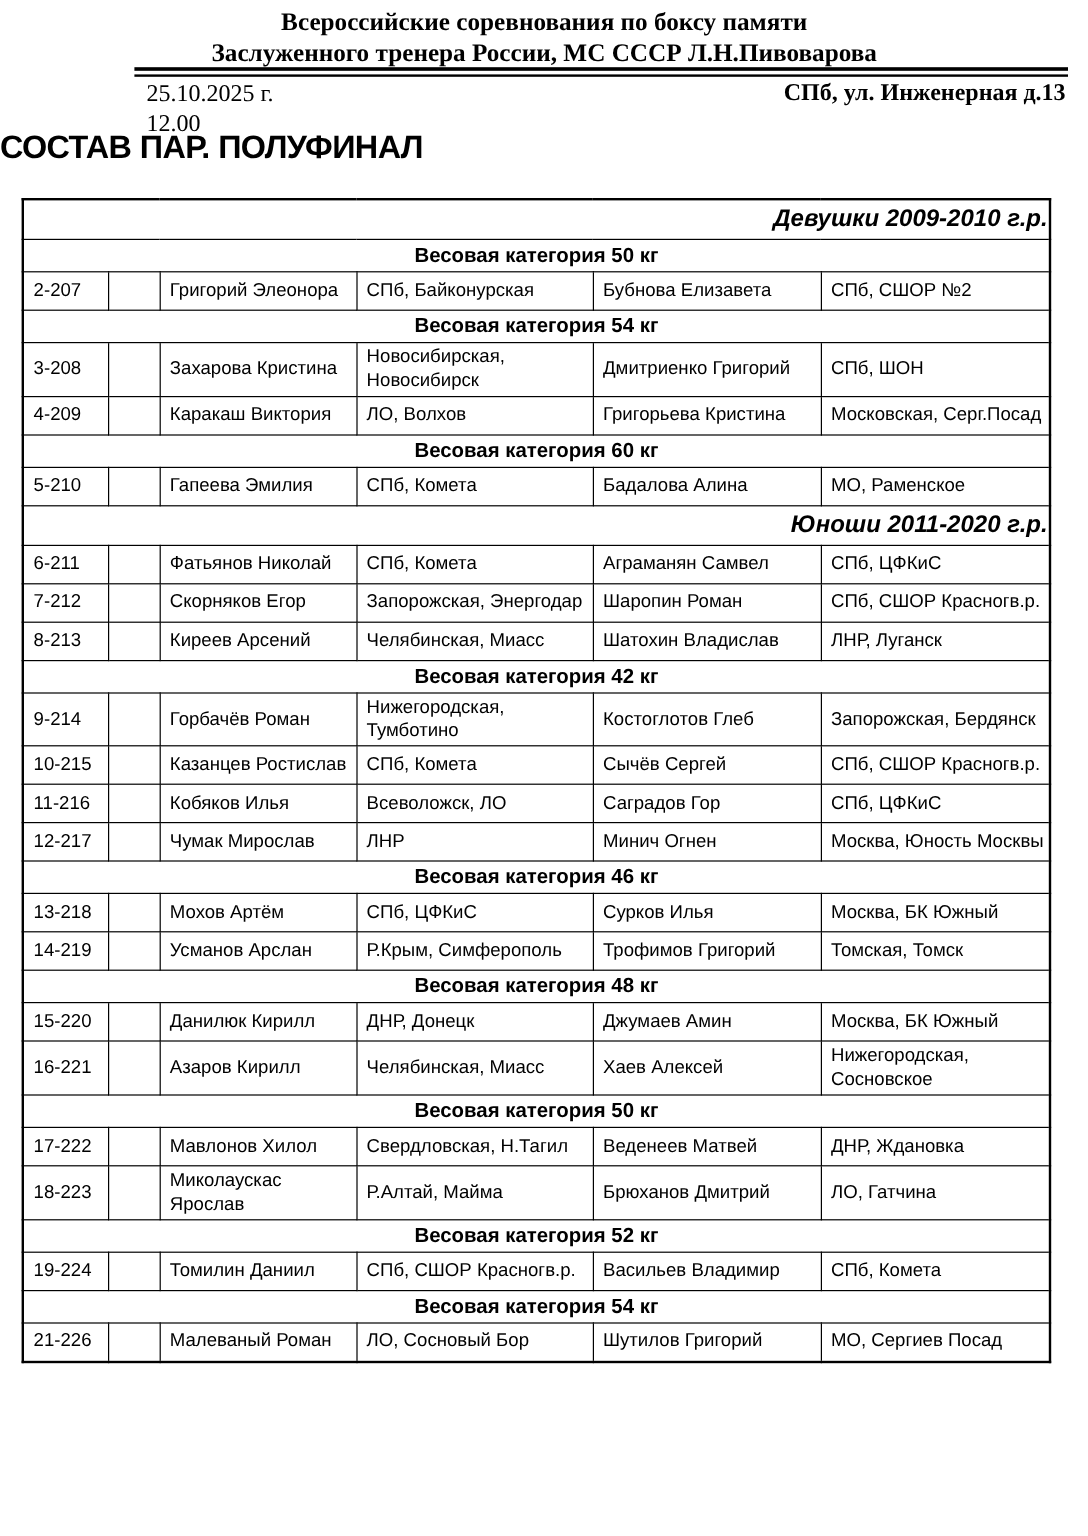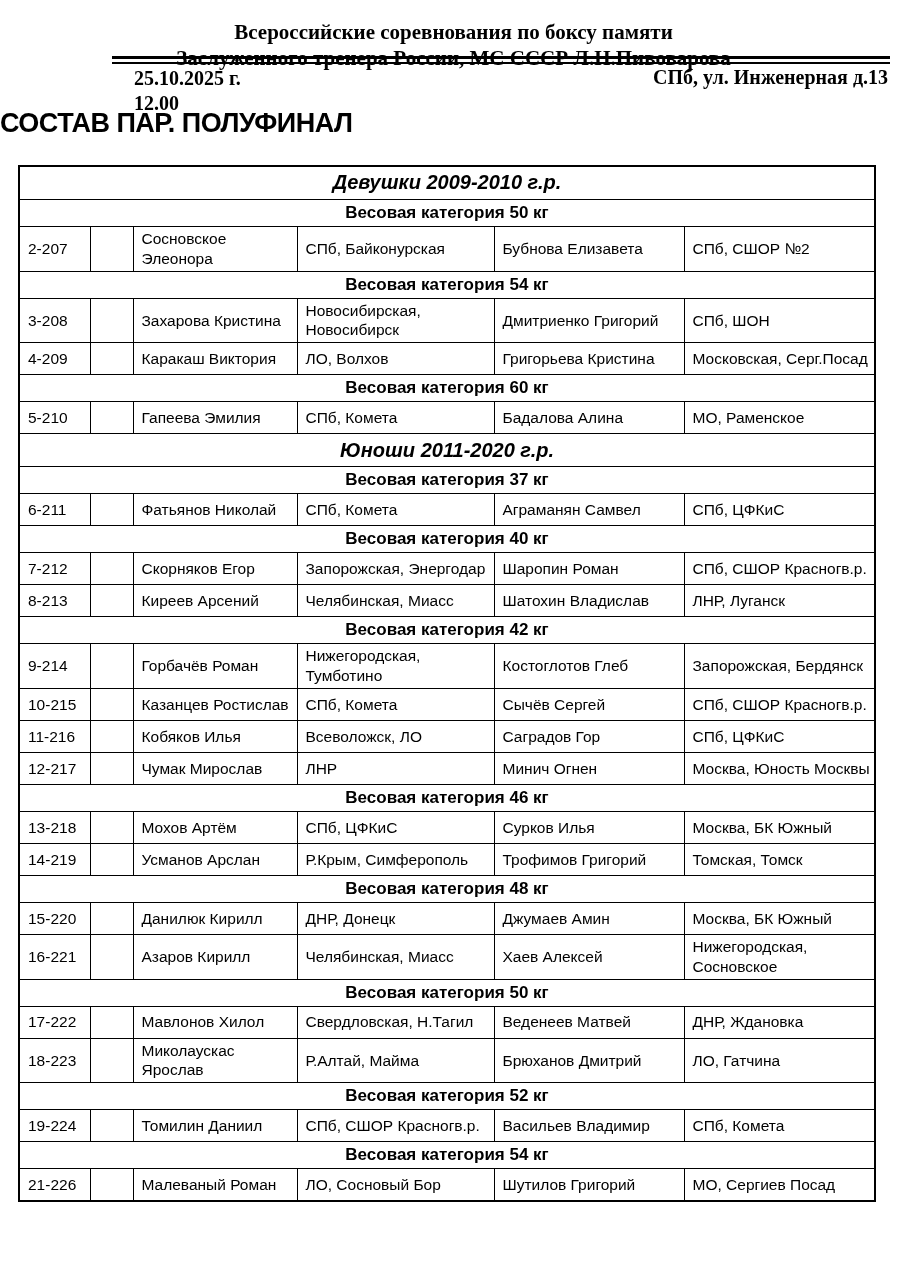--- a/index.html
+++ b/index.html
@@ -4,29 +4,29 @@
 <style>
   html,body { margin:0; padding:0; }
   body {
     width:907px; height:1280px;
     background:#ffffff; color:#000;
     font-family:"Liberation Serif", serif;
     position:relative; overflow:hidden;
   }
   .page { position:absolute; inset:0; }
 
-  .titles { position:absolute; top:19px; left:0; width:907px; text-align:center; }
+  .titles { position:absolute; top:5px; left:0; width:907px; text-align:center; }
   .title-line { font-weight:bold; font-size:21px; line-height:26px; font-family:"Liberation Serif",serif; }
 
   .double-rule {
     position:absolute; top:56px; left:112px; width:778px; height:3px;
     border-top:3px solid #000; border-bottom:2px solid #000;
   }
 
-  .meta-left { position:absolute; top:66px; left:122px; font-weight:bold; font-size:20px; line-height:25px;margin-left:12px; }
+  .meta-left { position:absolute; top:66px; left:122px; font-weight:normal; font-size:20px; line-height:25px; }
   .meta-right { position:absolute; top:66px; right:19px; font-weight:bold; font-size:20px; }
 
   .subtitle {
     position:absolute; top:108px; left:0; width:907px; text-align:left;
     font-family:"Liberation Sans",sans-serif; font-weight:bold; font-size:27px;
     letter-spacing:-0.5px;
   }
 
   table.pairs {
     position:absolute; top:165px; left:18px; width:856px;
@@ -36,21 +36,21 @@
   table.pairs td {
     border:1.5px solid #000;
     padding:2px 4px 2px 8px;
     font-family:"Liberation Sans",sans-serif;
     font-size:15.5px; line-height:1.28;
     vertical-align:middle;
     overflow:hidden;
   }
   tr.section-row td {
     font-weight:bold; font-style:italic; font-size:20px;
-    text-align:center; height:30px; padding:1px;
+    text-align:right; height:30px; padding:1px;
   }
   tr.category-row td {
     font-weight:bold; font-size:17px;
     text-align:center; height:24px; padding:1px;
   }
   tr.bout-row td { height:27px; }
   td.pair-cell {
     font-family:"Liberation Serif",serif; font-size:18px;
   }
 </style>
@@ -87,21 +87,21 @@
     <tbody>
         <tr class="section-row">
           <td colspan="6">Девушки 2009-2010 г.р.</td>
         </tr>
         <tr class="category-row">
           <td colspan="6">Весовая категория 50 кг</td>
         </tr>
         <tr class="bout-row">
           <td class="pair-cell">2-207</td>
           <td></td>
-          <td>Сосновское Элеонора</td>
+          <td>Григорий Элеонора</td>
           <td>СПб, Байконурская</td>
           <td>Бубнова Елизавета</td>
           <td>СПб, СШОР №2</td>
         </tr>
         <tr class="category-row">
           <td colspan="6">Весовая категория 54 кг</td>
         </tr>
         <tr class="bout-row">
           <td class="pair-cell">3-208</td>
           <td></td>
@@ -125,33 +125,27 @@
           <td class="pair-cell">5-210</td>
           <td></td>
           <td>Гапеева Эмилия</td>
           <td>СПб, Комета</td>
           <td>Бадалова Алина</td>
           <td>МО, Раменское</td>
         </tr>
         <tr class="section-row">
           <td colspan="6">Юноши 2011-2020 г.р.</td>
         </tr>
-        <tr class="category-row">
-          <td colspan="6">Весовая категория 37 кг</td>
-        </tr>
         <tr class="bout-row">
           <td class="pair-cell">6-211</td>
           <td></td>
           <td>Фатьянов Николай</td>
           <td>СПб, Комета</td>
           <td>Аграманян Самвел</td>
           <td>СПб, ЦФКиС</td>
-        </tr>
-        <tr class="category-row">
-          <td colspan="6">Весовая категория 40 кг</td>
         </tr>
         <tr class="bout-row">
           <td class="pair-cell">7-212</td>
           <td></td>
           <td>Скорняков Егор</td>
           <td>Запорожская, Энергодар</td>
           <td>Шаропин Роман</td>
           <td>СПб, СШОР Красногв.р.</td>
         </tr>
         <tr class="bout-row">

